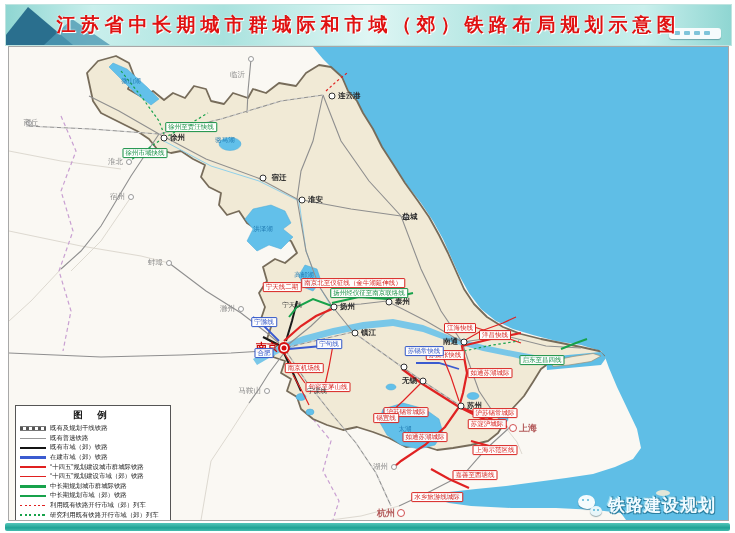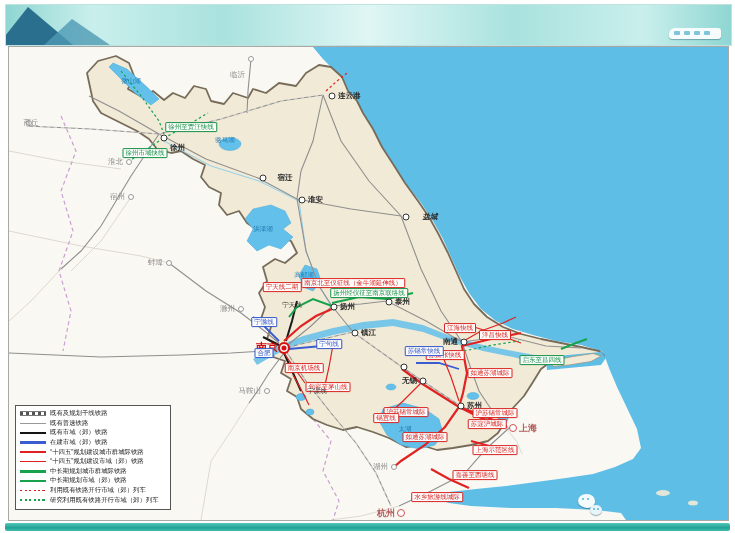--- a/index.html
+++ b/index.html
@@ -66,20 +66,21 @@
     background:linear-gradient(180deg,#54c6ba 0%,#1fa396 60%,#45bcae 100%);border-radius:2px;z-index:11;}
 </style>
 </head>
 <body>
 
 <div class="banner">
   <div class="mountain">
     <div class="mtn1"></div>
       <div class="mtn2"></div>
   </div>
+  <div class="banner-title">江苏省中长期城市群城际和市域（郊）铁路布局规划示意图</div>
   <div class="train">
     <i style="left:5px"></i>
       <i style="left:15px"></i>
       <i style="left:25px"></i>
       <i style="left:35px"></i>
   </div>
 </div>
 
 <div class="map">
   <svg width="719" height="473" viewBox="8 46 719 473">
@@ -195,29 +196,29 @@
       <path d="M463,350 L492,344 L518,340"></path>
     </g>
     <g fill="none" stroke="#e02222" stroke-width="1.2" stroke-dasharray="2.5 2.5">
       <path d="M325,90 L336,80 L346,72"></path>
     </g>
   </svg>
   <div id="overlay">
       <div class="city-dot capital" style="left: 275px; top: 301px;"></div>
       <div class="city-name capital" style="left: 258px; top: 300px;">南京</div>
       <div class="city-dot city" style="left: 155px; top: 91px;"></div>
-      <div class="city-name city" style="left: 168.5px; top: 101px;">徐州</div>
+      <div class="city-name city" style="left: 168.5px; top: 91px;">徐州</div>
       <div class="city-dot city" style="left: 323px; top: 49px;"></div>
       <div class="city-name city" style="left: 340.25px; top: 49px;">连云港</div>
       <div class="city-dot city" style="left: 254px; top: 131px;"></div>
-      <div class="city-name city" style="left: 276px; top: 131px;">宿迁</div>
+      <div class="city-name city" style="left: 270px; top: 131px;">宿迁</div>
       <div class="city-dot city" style="left: 293px; top: 153px;"></div>
       <div class="city-name city" style="left: 306.5px; top: 153px;">淮安</div>
       <div class="city-dot city" style="left: 397px; top: 170px;"></div>
-      <div class="city-name city" style="left: 421px; top: 170px; font-style: italic;">盐城</div>
+      <div class="city-name city" style="left: 401px; top: 170px;">盐城</div>
       <div class="city-dot city" style="left: 325px; top: 260px;"></div>
       <div class="city-name city" style="left: 338.5px; top: 260px;">扬州</div>
       <div class="city-dot city" style="left: 380px; top: 255px;"></div>
       <div class="city-name city" style="left: 393.5px; top: 255px;">泰州</div>
       <div class="city-dot city" style="left: 346px; top: 286px;"></div>
       <div class="city-name city" style="left: 359.5px; top: 286px;">镇江</div>
       <div class="city-dot city" style="left: 395px; top: 320px;"></div>
       <div class="city-name city" style="left: 408.5px; top: 304px;">常州</div>
       <div class="city-dot city" style="left: 414px; top: 334px;"></div>
       <div class="city-name city" style="left: 400.5px; top: 334px;">无锡</div>
@@ -274,20 +275,21 @@
       <div class="line-label c-black" style="left: 283px; top: 258px;">宁天线</div>
       <div class="line-label c-black" style="left: 308px; top: 344px;">宁溧线</div>
       <div class="lake-name" style="left: 122px; top: 34px;">微山湖</div>
       <div class="lake-name" style="left: 216px; top: 93px;">骆马湖</div>
       <div class="lake-name" style="left: 254px; top: 182px;">洪泽湖</div>
       <div class="lake-name" style="left: 295px; top: 228px;">高邮湖</div>
       <div class="lake-name" style="left: 396px; top: 382px;">太湖</div>
     </div>
 
   <div class="legend">
+    <div class="legend-title">图  例</div>
     <div id="legend-rows">
         <div class="legend-row">
           <span class="sw sw-trunk">
             <i></i>
           </span>
           <span class="lbl">既有及规划干线铁路</span>
         </div>
         <div class="legend-row">
           <span class="sw sw-gray">
             <i></i>
@@ -350,15 +352,16 @@
   <div class="wx-icon">
     <div class="wx-b1">
         <u style="left:4px"></u>
         <u style="left:9px"></u>
       </div>
     <div class="wx-b2">
         <u style="left:3px;top:3px"></u>
         <u style="left:7px;top:3px"></u>
       </div>
   </div>
+  <div class="wm-text">铁路建设规划</div>
 </div>
 
 <div class="bottom-bar"></div>
 
 </body></html>

